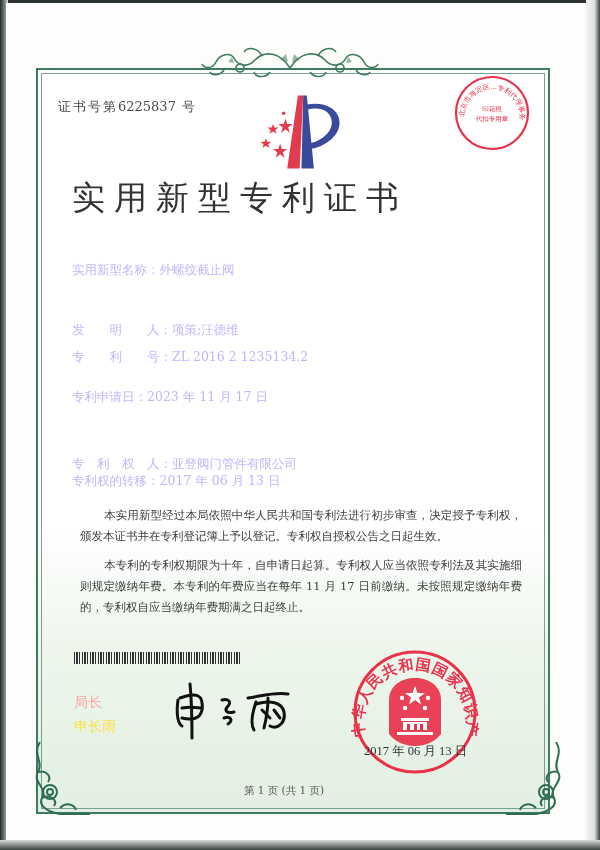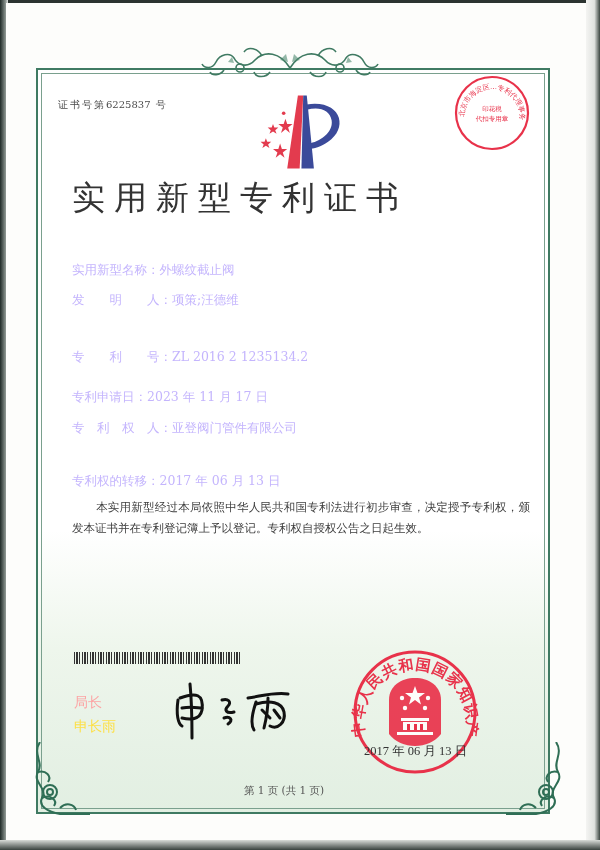--- a/index.html
+++ b/index.html
@@ -8,29 +8,29 @@
   .page-edge-r { position:absolute; right:0; top:0; width:14px; height:850px; background:linear-gradient(90deg,#f4f4f2,#dfe2df 60%,#3a4540); }
   .page-edge-l { position:absolute; left:0; top:0; width:8px; height:850px; background:linear-gradient(90deg,#1f2a27,#8c9590 70%,#e6e8e6); }
   .page-shadow-b { position:absolute; left:0; bottom:0; width:600px; height:10px; background:linear-gradient(180deg,#d8dbd8,#38413e); }
   .frame { position:absolute; left:36px; top:68px; width:514px; height:746px; border:2px solid #3f7a62; box-sizing:border-box;
            background:linear-gradient(180deg,#ffffff 0%,#ffffff 62%,#eef6ec 78%,#e2efe2 100%); }
   .frame-inner { position:absolute; left:3px; top:3px; right:3px; bottom:3px; border:1px solid #7aa08e; }
   .flourish { position:absolute; left:200px; top:42px; width:180px; height:42px; }
   .corner { position:absolute; width:60px; height:80px; }
   .corner.bl { left:30px; top:742px; }
   .corner.br { left:506px; top:742px; transform:scaleX(-1); }
-  .cert-no { position:absolute; left:58px; top:98px; font-size:10px; color:#4a4a4a; letter-spacing:2px; }
+  .cert-no { position:absolute; left:58px; top:98px; font-size:13px; color:#4a4a4a; letter-spacing:2px; }
   .cert-no .num { letter-spacing:0; }
   .logo { position:absolute; left:250px; top:92px; width:110px; height:80px; }
   .agent-seal { position:absolute; left:452px; top:73px; width:80px; height:80px; }
   .title { position:absolute; left:0; width:480px; top:176px; text-align:center; font-size:33px; color:#333; letter-spacing:9px; font-family:"DejaVu Sans", sans-serif; font-weight:normal; }
   .field { position:absolute; left:72px; font-size:12.5px; color:#c4b5fd; white-space:nowrap; }
   .field .lbl { display:inline-block; }
   .body-text { position:absolute; left:72px; width:458px; font-size:11.5px; color:#3e3e3e; line-height:21px; }
-  .body-text p { margin:0; text-indent:2.1em; text-align:justify; }
+  .body-text p { margin:8px; text-indent:2.1em; text-align:justify; }
   .barcode { position:absolute; left:74px; top:652px; width:166px; height:12px;
     background:repeating-linear-gradient(90deg,#333 0 1px,transparent 1px 2px,#333 2px 3px,#333 3px 4px,transparent 4px 5px,#333 5px 6px,transparent 6px 8px); }
   .director-title { position:absolute; left:74px; top:694px; font-size:14px; color:#fca5a5; font-family:"DejaVu Sans", sans-serif; }
   .director-name { position:absolute; left:74px; top:718px; font-size:14px; color:#fde047; font-family:"DejaVu Sans", sans-serif; }
   .signature { position:absolute; left:170px; top:680px; width:130px; height:60px; }
   .office-seal { position:absolute; left:345px; top:646px; width:140px; height:130px; }
   .seal-date { position:absolute; left:364px; top:743px; font-size:12.5px; color:#333; font-family:"Liberation Serif", serif; }
   .page-num { position:absolute; left:0; width:568px; top:784px; text-align:center; font-size:10.5px; color:#555; }
 </style>
 </head>
@@ -109,38 +109,39 @@
   <text font-size="7" fill="#e8324a" font-family="DejaVu Sans, sans-serif"><textPath href="#agentArc">北京市海淀区…专利代理事务所</textPath></text>
   <text x="40" y="38" font-size="6.5" fill="#e8324a" text-anchor="middle" font-family="DejaVu Sans, sans-serif">印花税</text>
   <text x="40" y="48" font-size="6.5" fill="#e8324a" text-anchor="middle" font-family="DejaVu Sans, sans-serif">代扣专用章</text>
 </svg>
 
 <div class="title">实用新型专利证书</div>
 
 <div class="field" style="top:262px">
   <span class="lbl">实用新型名称：</span><span>外螺纹截止阀</span>
 </div>
-<div class="field" style="top:292px">
+<div class="field" style="top:322px">
   <span class="lbl">发　　明　　人：</span><span>项策;汪德维</span>
 </div>
 <div class="field" style="top:349px">
   <span class="lbl">专　　利　　号：</span><span>ZL 2016 2 1235134.2</span>
 </div>
 <div class="field" style="top:389px">
   <span class="lbl">专利申请日：</span><span>2023 年 11 月 17 日</span>
 </div>
-<div class="field" style="top:420px">
+<div class="field" style="top:456px">
   <span class="lbl">专　利　权　人：</span><span>亚登阀门管件有限公司</span>
 </div>
 <div class="field" style="top:473px">
   <span class="lbl">专利权的转移：</span><span>2017 年 06 月 13 日</span>
 </div>
 
 <div class="body-text" style="top:497px">
   <p>本实用新型经过本局依照中华人民共和国专利法进行初步审查，决定授予专利权，颁发本证书并在专利登记簿上予以登记。专利权自授权公告之日起生效。</p>
+  <p>本专利的专利权期限为十年，自申请日起算。专利权人应当依照专利法及其实施细则规定缴纳年费。本专利的年费应当在每年 11 月 17 日前缴纳。未按照规定缴纳年费的，专利权自应当缴纳年费期满之日起终止。</p>
 </div>
 
 <div class="barcode"></div>
 
 <div class="director-title">局长</div>
 <div class="director-name">申长雨</div>
 <svg class="signature" viewBox="0 0 130 60">
   <g fill="none" stroke="#111" stroke-width="3" stroke-linecap="round">
     <path d="M8 20 C6 34,8 44,12 46"></path>
     <path d="M10 18 C26 12,34 14,32 30 C30 40,20 40,12 38"></path>

